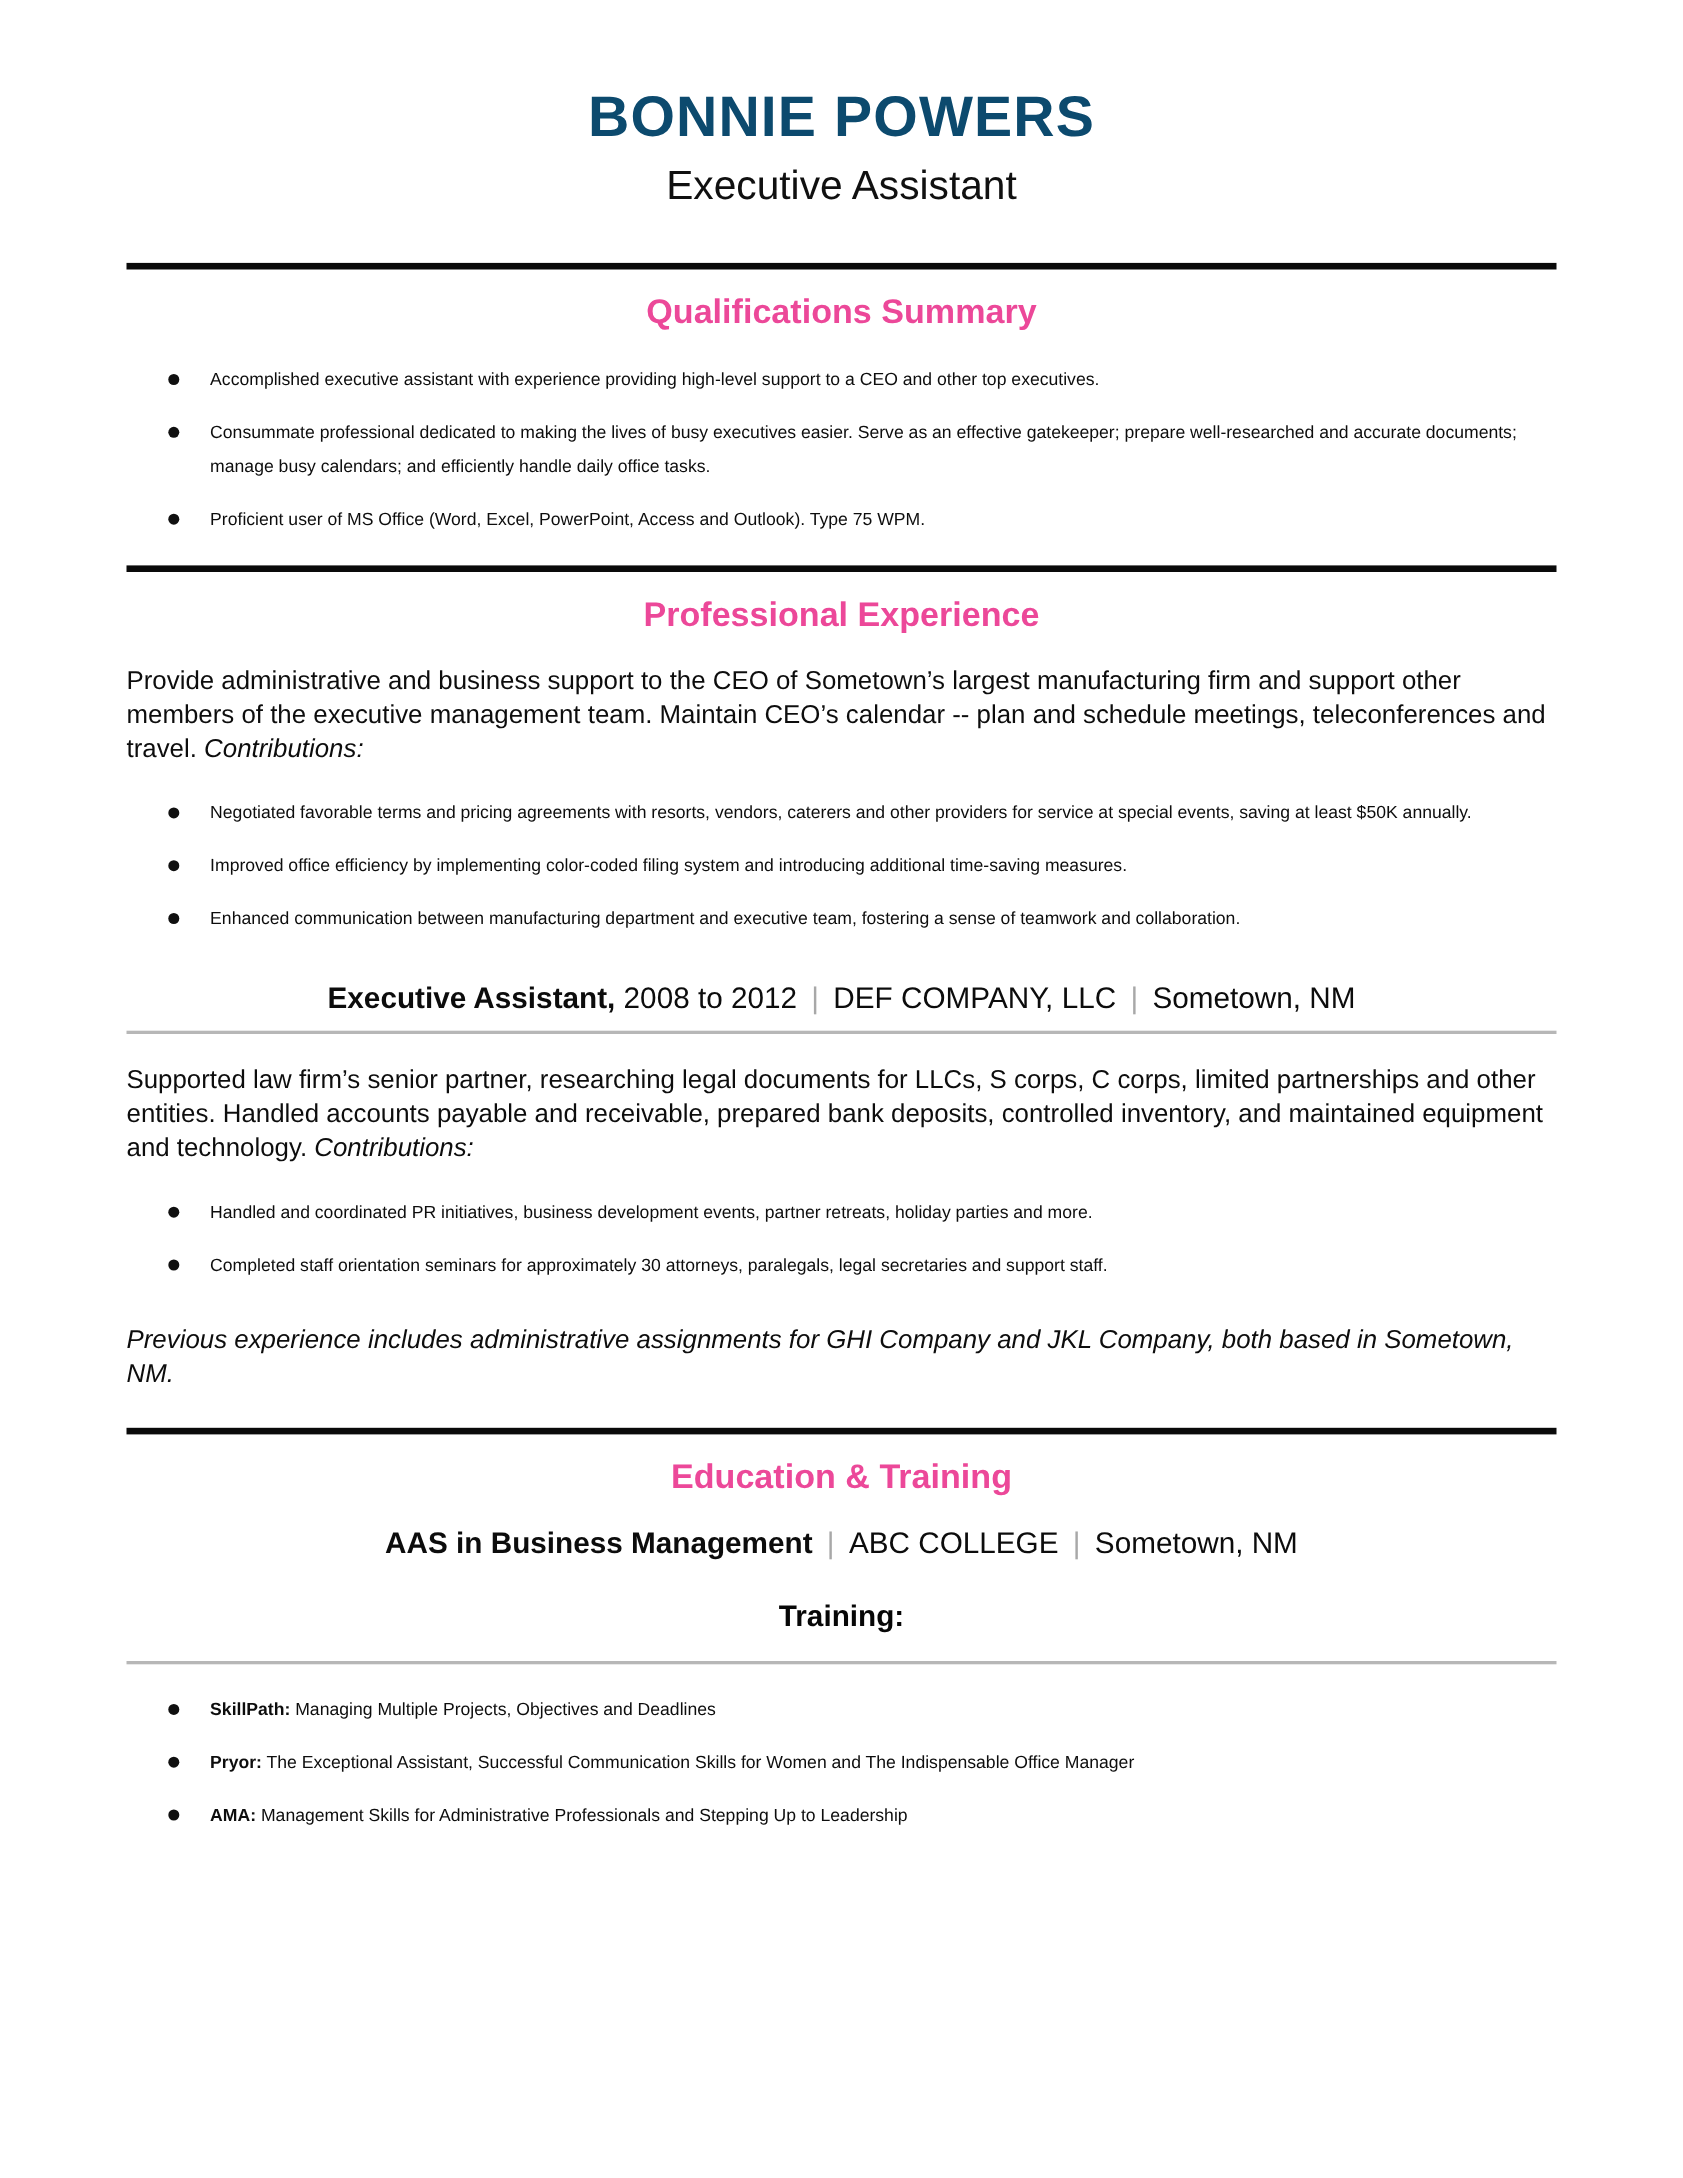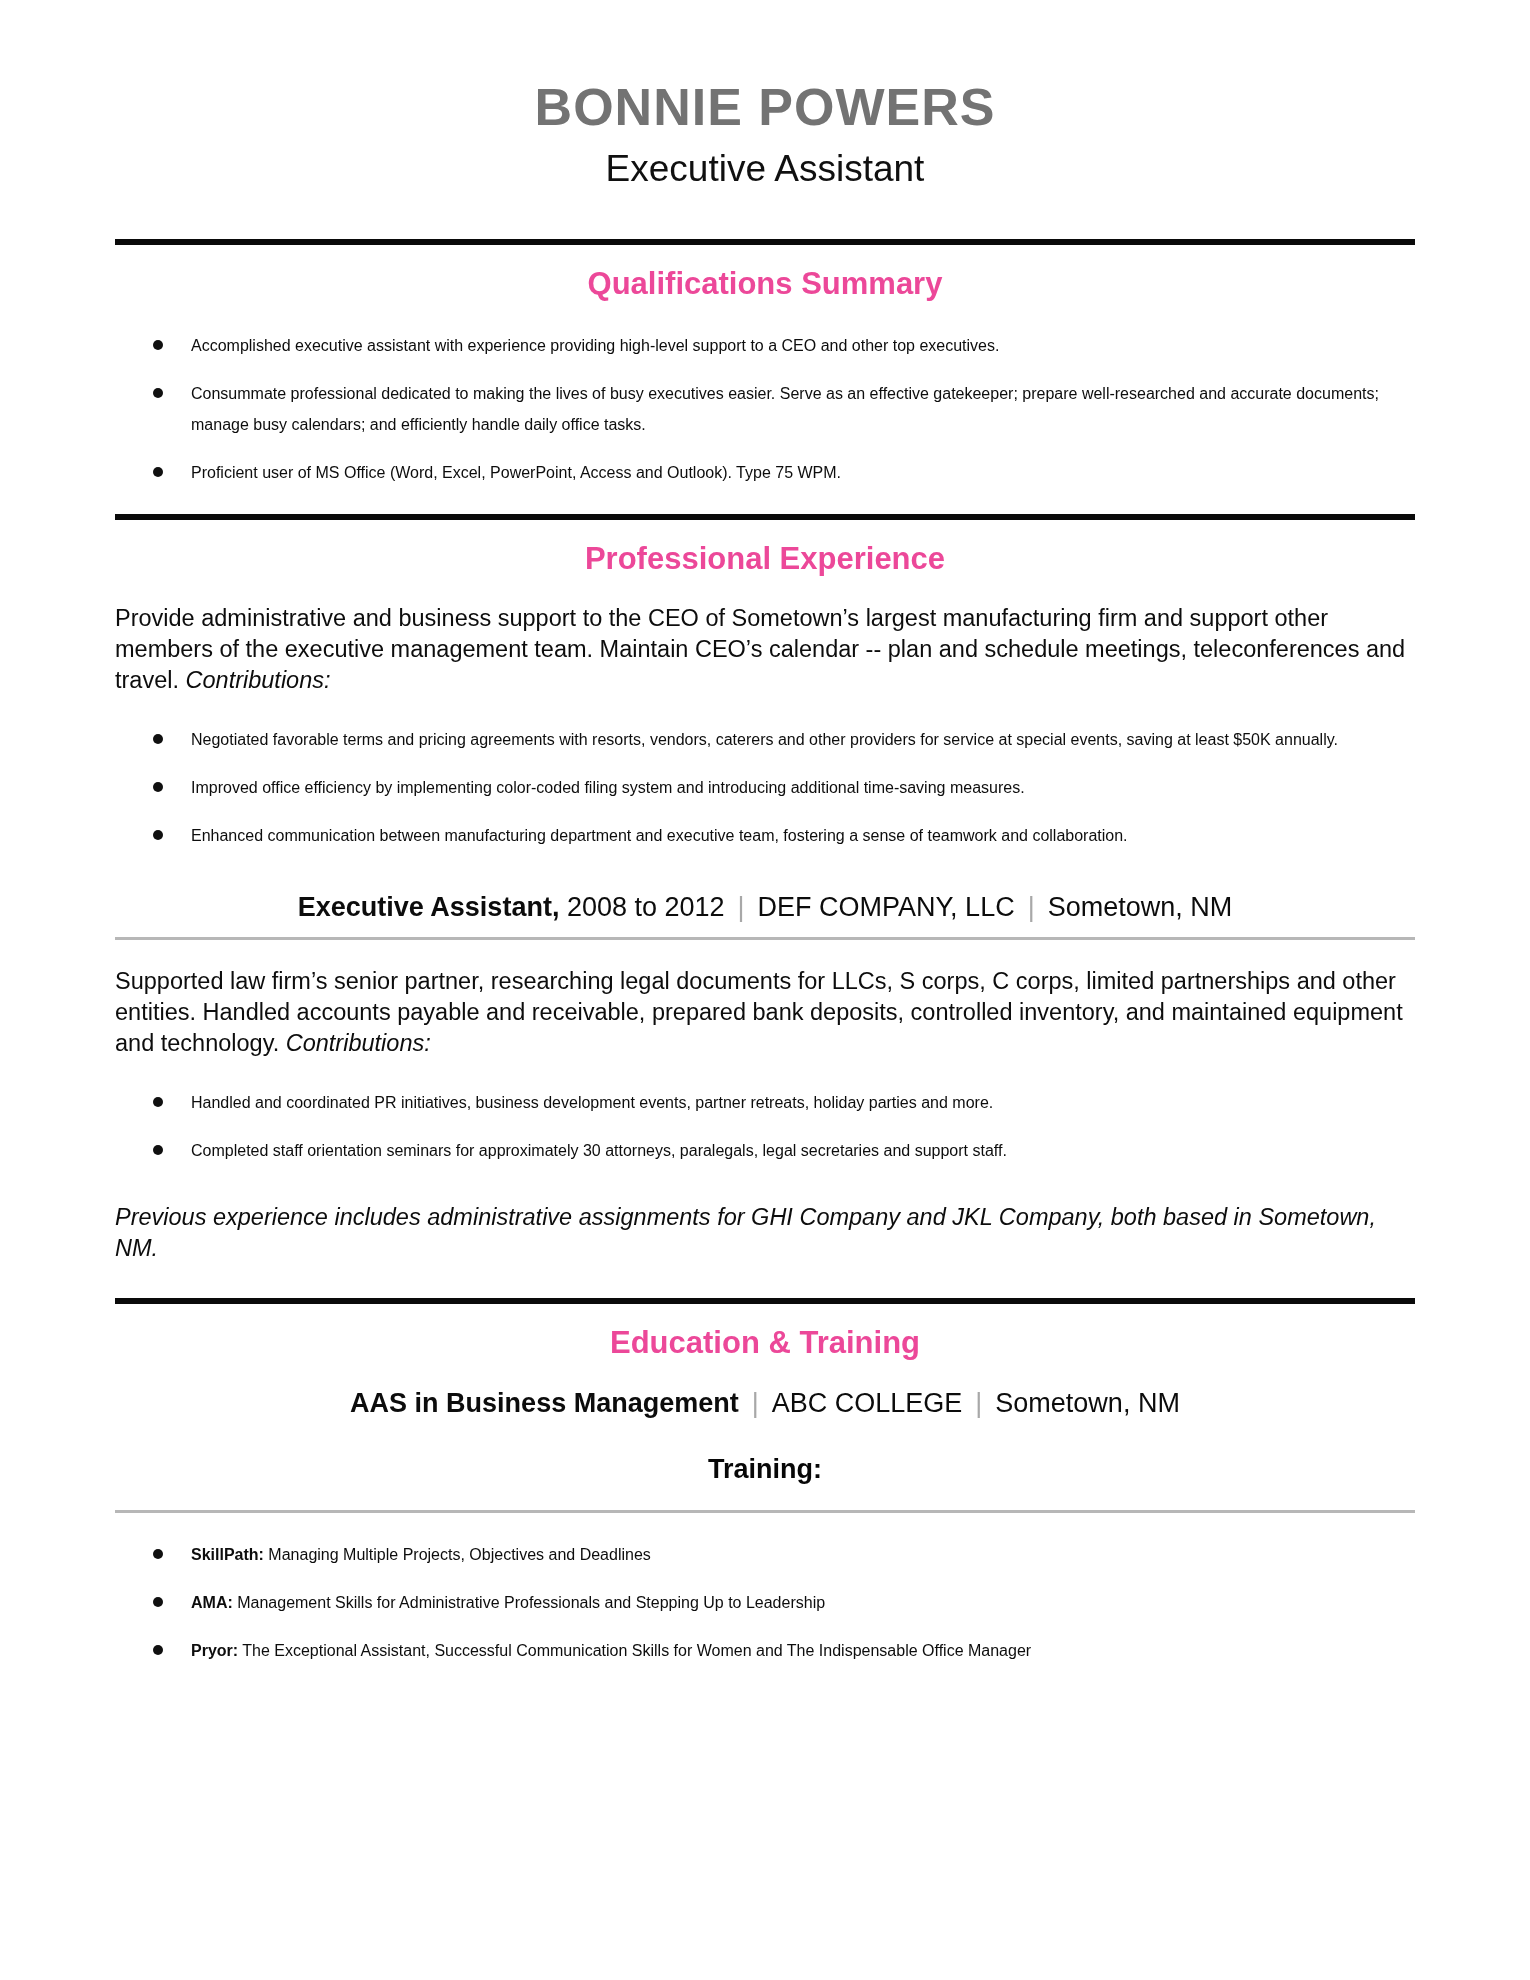--- a/index.html
+++ b/index.html
@@ -19,21 +19,21 @@
     overflow: hidden;
   }
   
   .hdr { text-align: center; }
   .name {
     margin: 0;
     font-size: 52px;
     font-weight: bold;
     letter-spacing: 1px;
     line-height: 1.12;
-    color: #737373;
+    color: #0c4a6e;
   }
   .subtitle {
     margin-top: 12px;
     font-size: 37px;
     font-weight: normal;
     line-height: 1.15;
     color: #101010;
   }
   .contact {
     margin-top: 14px;
@@ -184,18 +184,18 @@
   <div class="rule-thick r3"></div>
 
   <section>
     <h2 class="sec-head">Education &amp; Training</h2>
     <div class="degree-line">
       <span class="bold">AAS in Business Management</span><span class="sep">|</span><span>ABC COLLEGE</span><span class="sep">|</span><span>Sometown, NM</span>
     </div>
     <h3 class="training-head">Training:</h3>
     <ul class="blist training">
       <li><span class="dot"></span><span class="li-text"><span class="bold">SkillPath:</span> <span>Managing Multiple Projects, Objectives and Deadlines</span></span></li>
+      <li><span class="dot"></span><span class="li-text"><span class="bold">Pryor:</span> <span>The Exceptional Assistant, Successful Communication Skills for Women and The Indispensable Office Manager</span></span></li>
       <li><span class="dot"></span><span class="li-text"><span class="bold">AMA:</span> <span>Management Skills for Administrative Professionals and Stepping Up to Leadership</span></span></li>
-      <li><span class="dot"></span><span class="li-text"><span class="bold">Pryor:</span> <span>The Exceptional Assistant, Successful Communication Skills for Women and The Indispensable Office Manager</span></span></li>
     </ul>
   </section>
 
 </div>
 
 </body></html>

